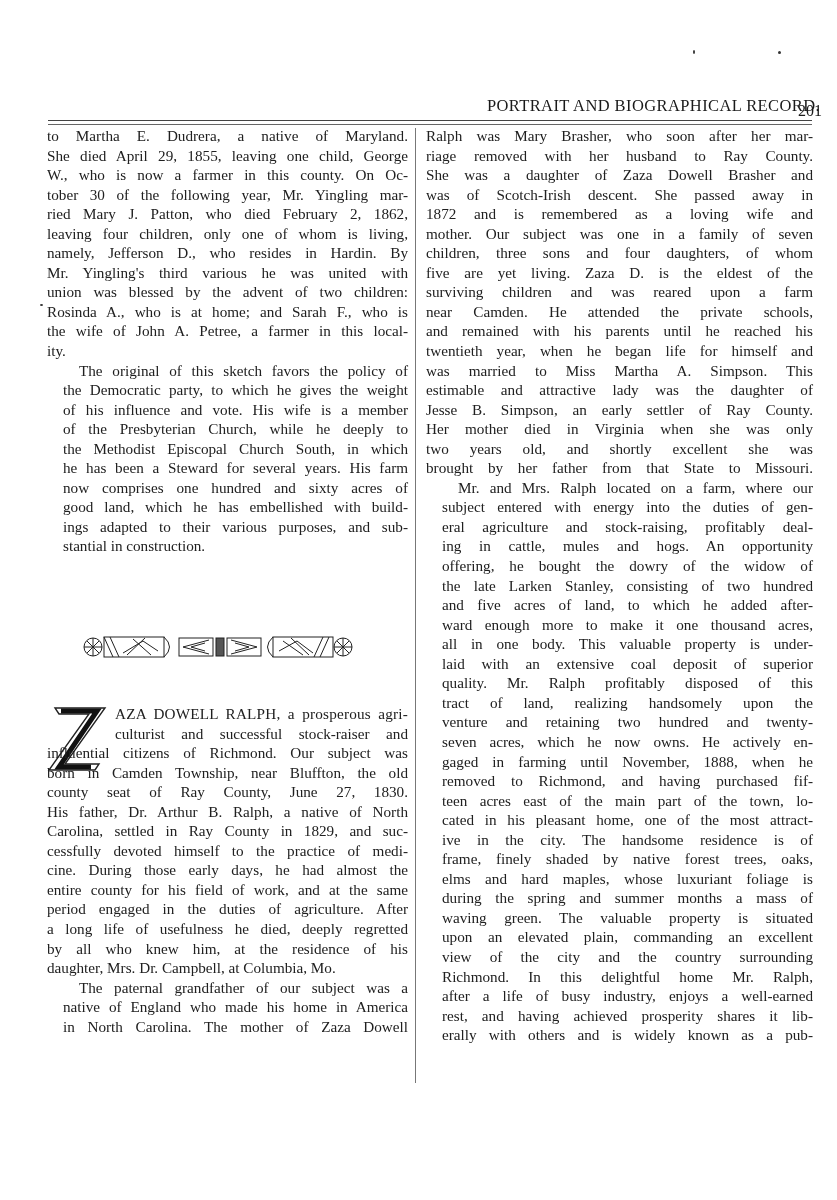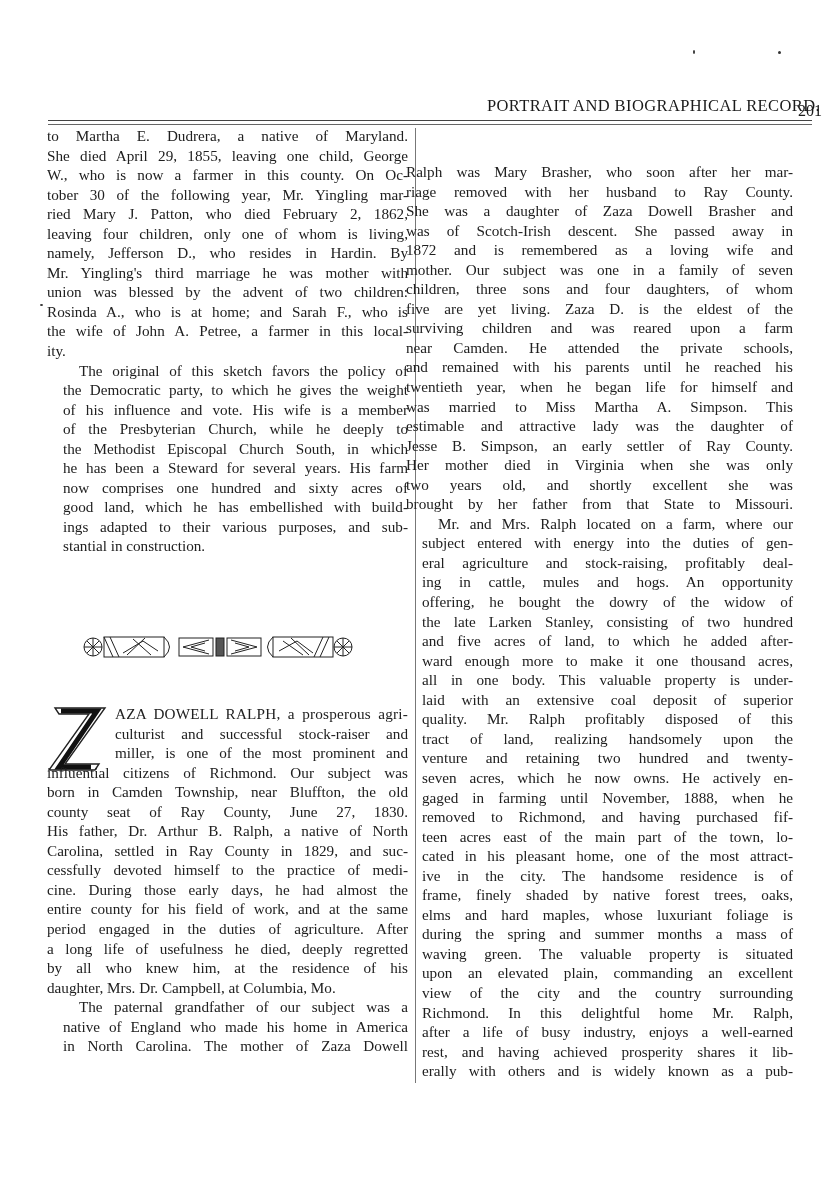--- a/index.html
+++ b/index.html
@@ -20,21 +20,21 @@
   }
   .rule-a { position:absolute; left:48px; top:120px; width:764px; height:1px; background:#444; }
   .rule-b { position:absolute; left:48px; top:124px; width:764px; height:1px; background:#666; }
   .divider { position:absolute; left:415px; top:128px; width:1px; height:955px; background:#777; }
   .col {
     position:absolute; top:126px;
     font-family:"Liberation Serif",serif; font-size:15.2px; line-height:19.55px;
     text-align:justify; color:#202020;
   }
   .col.left { left:47px; width:361px; }
-  .col.right { left:406px; width:387px;margin-top:36px; }
+  .col.right { left:426px; width:387px; }
   .col p { margin:0; text-indent:0; }
   .col p.indent { text-indent:16px; }
   .ln { display:block; text-align:justify; text-align-last:justify; white-space:nowrap; overflow:visible; }
   .ln.last { text-align-last:left; }
   .ornament {
     position:absolute; left:83px; top:633px; width:270px; height:28px;
   }
   .dropcap-wrap { position:absolute; left:47px; top:704px; width:62px; height:68px; }
   .speck { position:absolute; background:#333; border-radius:50%; }
 </style>
@@ -57,21 +57,21 @@
 
   <div class="col left">
     <p id="p-cont">
         <span class="ln">to Martha E. Dudrera, a native of Maryland.</span>
         <span class="ln">She died April 29, 1855, leaving one child, George</span>
         <span class="ln">W., who is now a farmer in this county. On Oc-</span>
         <span class="ln">tober 30 of the following year, Mr. Yingling mar-</span>
         <span class="ln">ried Mary J. Patton, who died February 2, 1862,</span>
         <span class="ln">leaving four children, only one of whom is living,</span>
         <span class="ln">namely, Jefferson D., who resides in Hardin. By</span>
-        <span class="ln">Mr. Yingling's third marriage he was mother with</span>
+        <span class="ln">Mr. Yingling's third various he was united with</span>
         <span class="ln">union was blessed by the advent of two children:</span>
         <span class="ln">Rosinda A., who is at home; and Sarah F., who is</span>
         <span class="ln">the wife of John A. Petree, a farmer in this local-</span>
         <span class="ln last">ity.</span>
       </p>
     <p class="indent" id="p-pol">
         <span class="ln" style="padding-left: 16px;">The original of this sketch favors the policy of</span>
         <span class="ln">the Democratic party, to which he gives the weight</span>
         <span class="ln">of his influence and vote. His wife is a member</span>
         <span class="ln">of the Presbyterian Church, while he deeply to</span>
@@ -108,21 +108,20 @@
     <svg width="62" height="68" viewBox="0 0 62 68">
       <path d="M8 4 L58 4 L18 60 L52 60 L48 66 L2 66 L42 10 L12 10 Z" fill="#fff" stroke="#222" stroke-width="1.4"></path>
       <path d="M14 7 L50 7 L12 63 L44 63" fill="none" stroke="#111" stroke-width="5"></path>
     </svg>
   </div>
 
   <div class="col left" style="top:704px;">
     <div id="p-open" style="margin-left:68px;font-family:Liberation Serif, serif;">
         <span class="ln" style="letter-spacing: 0.2px;">AZA DOWELL RALPH, a prosperous agri-</span>
         <span class="ln">culturist and successful stock-raiser and</span>
-        <span class="ln">miller, is one of the most prominent and</span>
       </div>
     <p id="p-bio">
         <span class="ln">influential citizens of Richmond. Our subject was</span>
         <span class="ln">born in Camden Township, near Bluffton, the old</span>
         <span class="ln">county seat of Ray County, June 27, 1830.</span>
         <span class="ln">His father, Dr. Arthur B. Ralph, a native of North</span>
         <span class="ln">Carolina, settled in Ray County in 1829, and suc-</span>
         <span class="ln">cessfully devoted himself to the practice of medi-</span>
         <span class="ln">cine. During those early days, he had almost the</span>
         <span class="ln">entire county for his field of work, and at the same</span>

